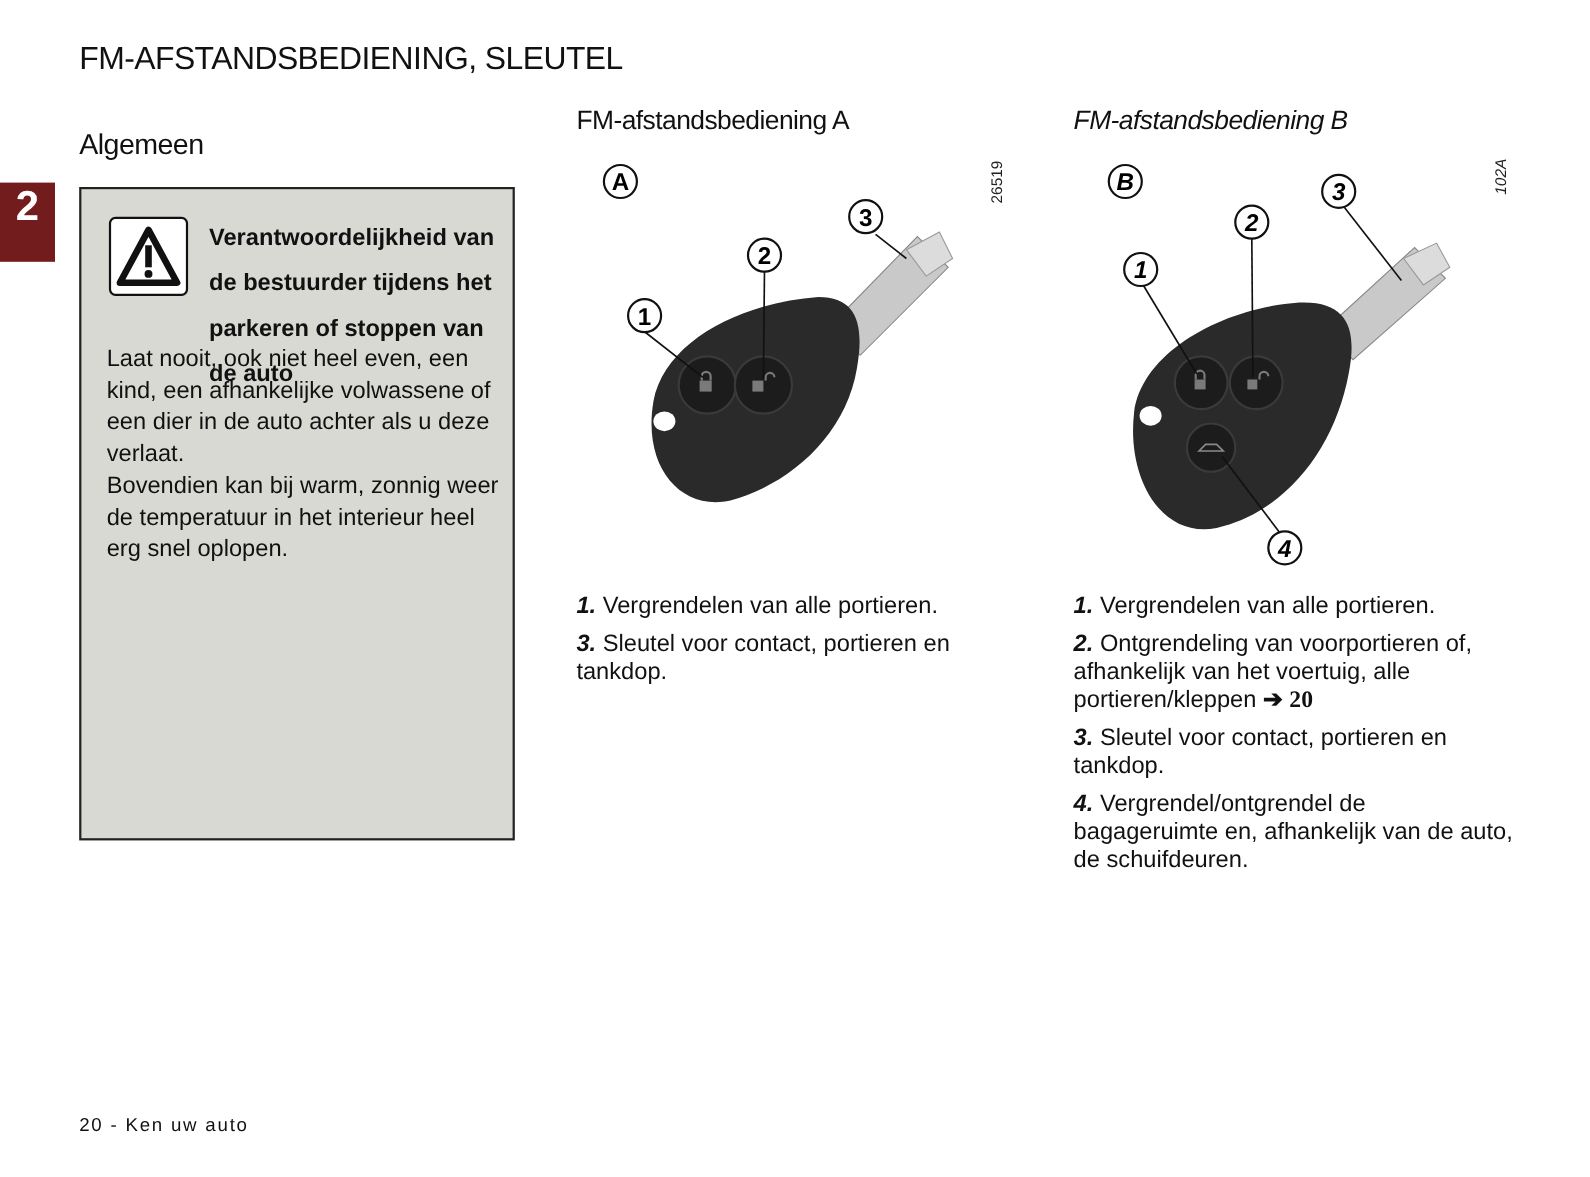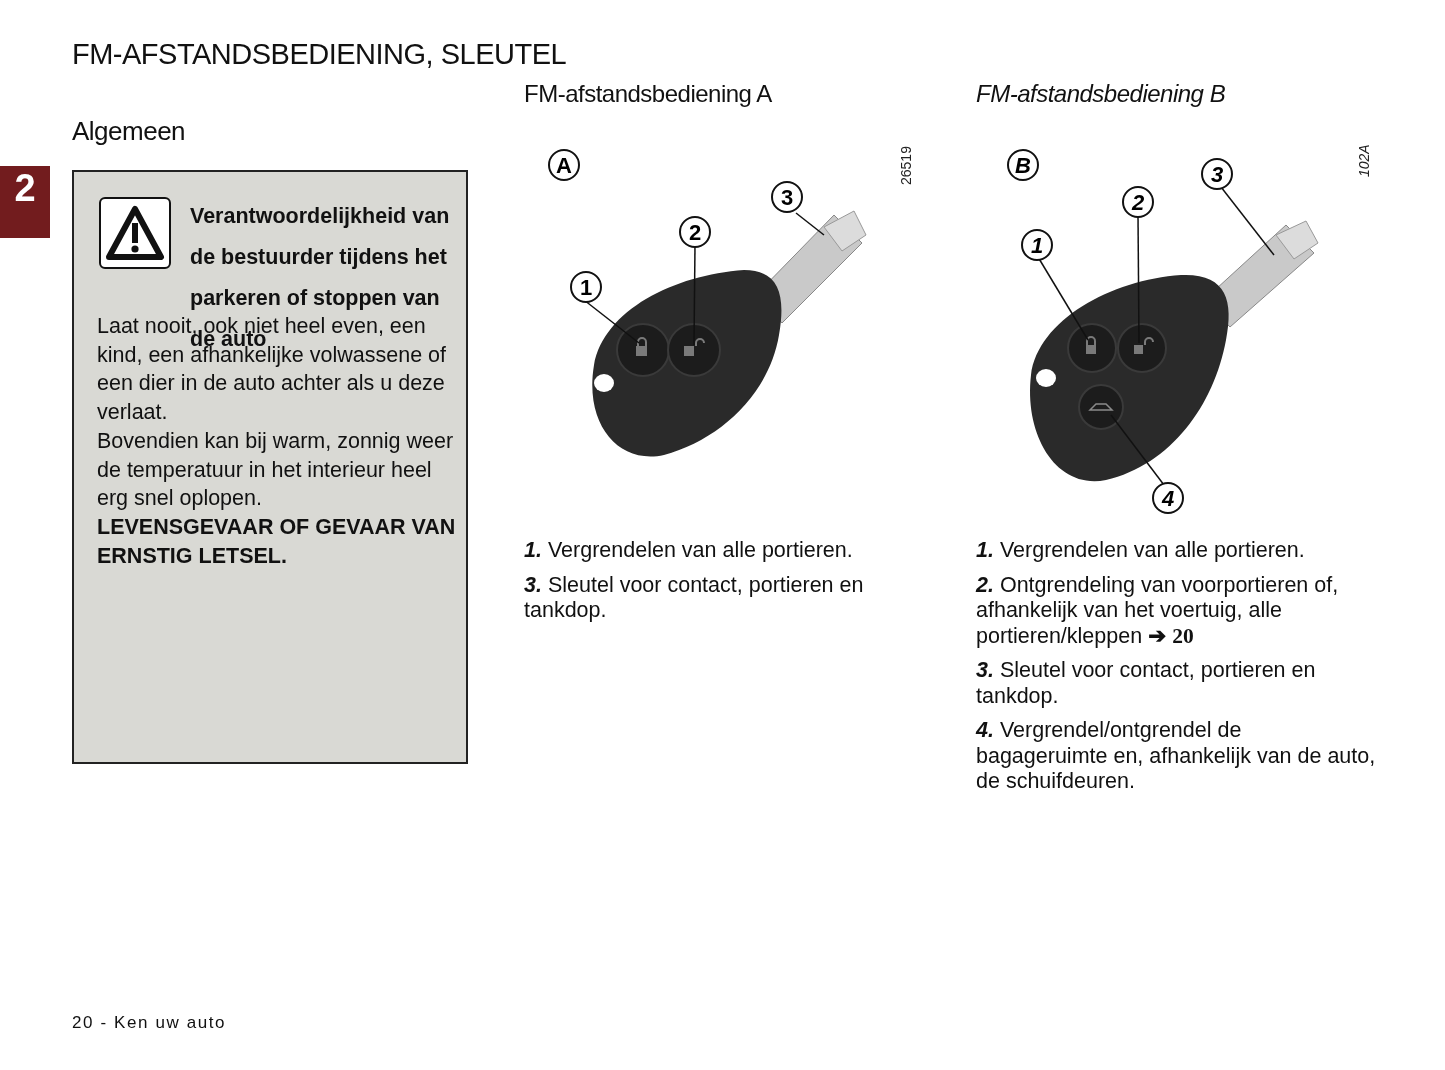--- a/index.html
+++ b/index.html
@@ -12,21 +12,21 @@
                  font-size: 38px; font-weight: bold; text-align: center; line-height: 44px; }
   .warning-box { left: 72px; top: 170px; width: 396px; height: 594px; background: #d9d9d4;
                  border: 2px solid #222; box-sizing: border-box; }
   .warning-icon { position: absolute; left: 25px; top: 25px; width: 72px; height: 72px;
                   background: #fff; border: 2px solid #111; border-radius: 6px; box-sizing: border-box; }
   .warning-heading { position: absolute; left: 116px; top: 24px; width: 270px; font-size: 21.5px;
                      font-weight: bold; line-height: 41px; margin: 0; }
   .warning-body { position: absolute; left: 23px; top: 140px; width: 360px; font-size: 21.5px; line-height: 28.7px; }
   .warning-body p { margin: 0; }
   .warning-body .strong { font-weight: bold; }
-  .col-title { font-size: 24px; font-weight: normal; letter-spacing: -0.5px; margin: 0; top: 80px; }
+  .col-title { font-size: 24px; font-weight: normal; letter-spacing: -0.5px; margin: 0; top: 96px; }
   .col-a { left: 524px; }
   .col-b { left: 976px; font-style: italic; }
   .figure { top: 135px; width: 400px; height: 385px; }
   .fig-code { position: absolute; font-size: 14px; transform: rotate(-90deg); transform-origin: left top; color: #222; }
   .legend-list { list-style: none; margin: 0; padding: 0; font-size: 21.5px; line-height: 25.5px; width: 400px; }
   .legend-list li { margin-bottom: 9px; }
   .legend-list .num { font-weight: bold; font-style: italic; margin-right: 6px; }
   .list-a { left: 524px; top: 538px; }
   .list-b { left: 976px; top: 538px; }
   .arrow { font-weight: bold; }
@@ -45,21 +45,20 @@
     <svg width="68" height="68" viewBox="0 0 68 68">
       <polygon points="34,10 60,58 8,58" fill="none" stroke="#111" stroke-width="6" stroke-linejoin="round"></polygon>
       <rect x="31" y="24" width="6" height="20" fill="#111"></rect>
       <circle cx="34" cy="50" r="3.6" fill="#111"></circle>
     </svg>
   </div>
   <p class="warning-heading">Verantwoordelijkheid van de bestuurder tijdens het parkeren of stoppen van de auto</p>
   <div class="warning-body">
     <p>Laat nooit, ook niet heel even, een kind, een afhankelijke volwassene of een dier in de auto achter als u deze verlaat.</p>
     <p>Bovendien kan bij warm, zonnig weer de temperatuur in het interieur heel erg snel oplopen.</p>
-    <p class="strong">LEVENSGEVAAR OF GEVAAR VAN ERNSTIG LETSEL.</p>
   </div>
 </div>
 
 <h3 class="abs col-title col-a">FM-afstandsbediening A</h3>
 <div class="abs figure col-a">
   <svg width="400" height="385" viewBox="0 0 400 385">
 
     <g>
       <polygon points="232,160 310,80 338,108 258,188" fill="#c9c9c9" stroke="#888" stroke-width="1"></polygon>
       <polygon points="300,92 330,76 342,100 318,116" fill="#dcdcdc" stroke="#999" stroke-width="1"></polygon>

